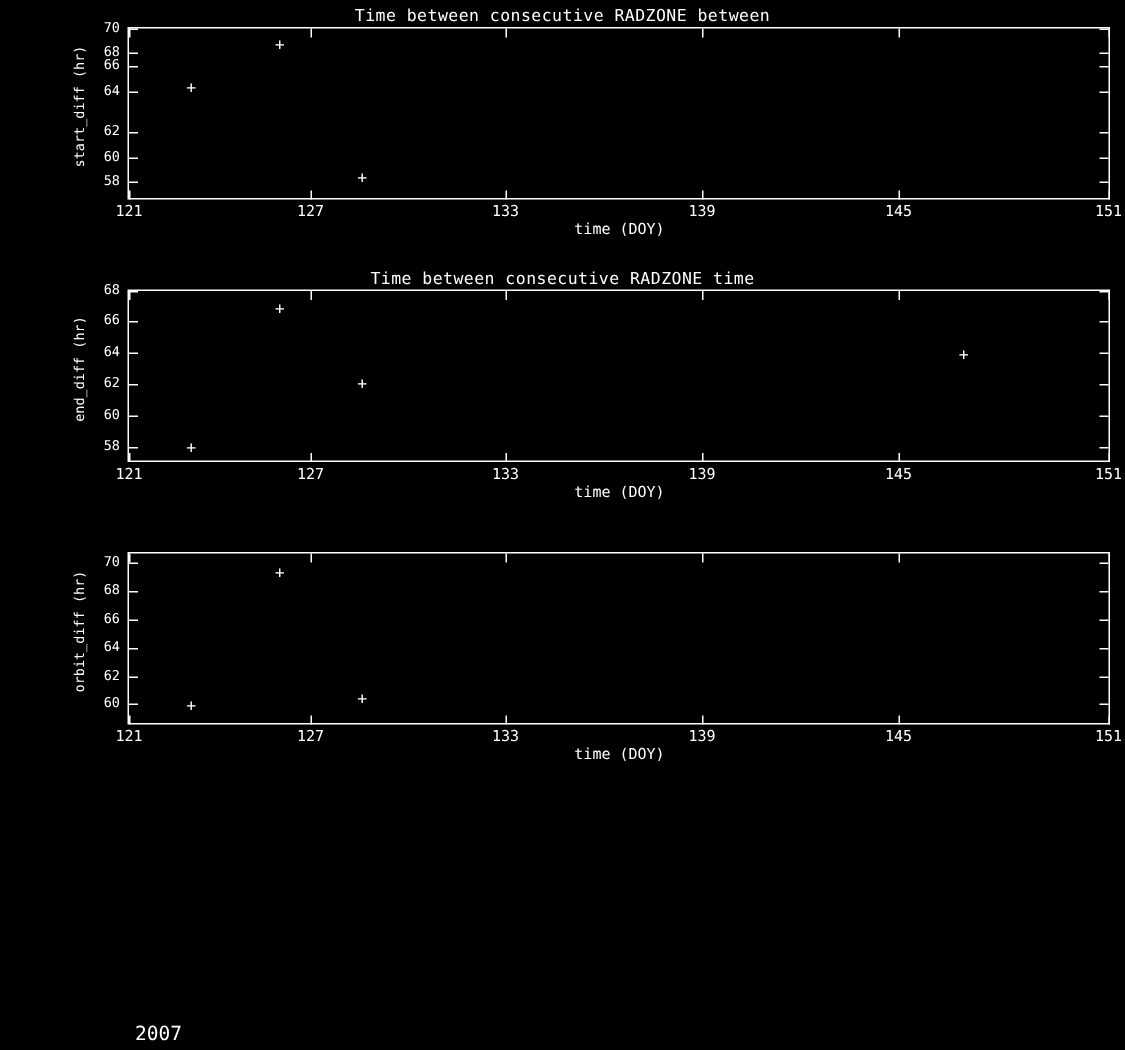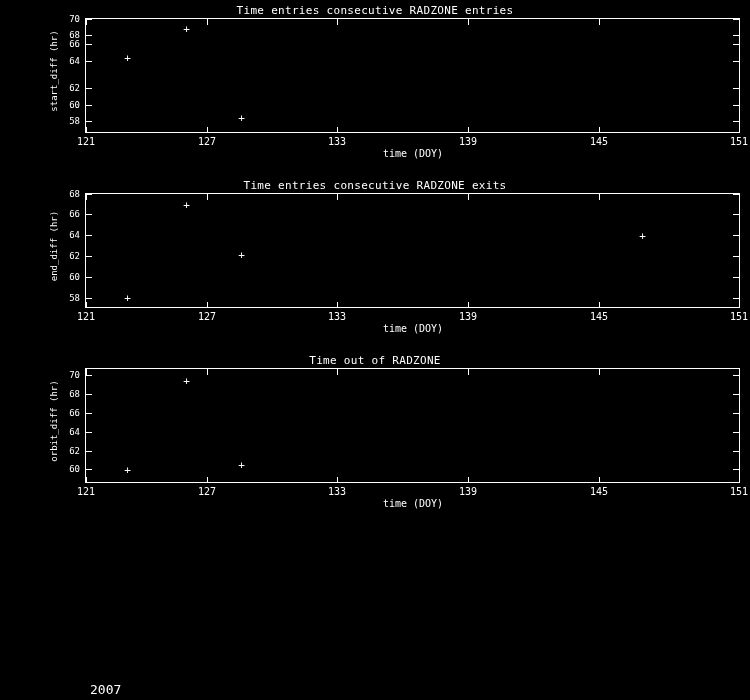--- a/index.html
+++ b/index.html
@@ -89,21 +89,21 @@
     color: #ffffff;
     white-space: nowrap;
   }
 </style>
 </head>
 <body>
 
 <div class="page">
 
   <div class="panel" style="top:0;height:170px;">
-    <div class="panel-title" style="top:4px;">Time entries consecutive RADZONE entries</div>
+    <div class="panel-title" style="top:4px;">Time between consecutive RADZONE between</div>
     <div class="plot-frame" style="left:85px;top:18px;width:655px;height:115px;"></div>
     <div class="ylabel" style="left:-6px;top:66px;width:120px;">start_diff (hr)</div>
     <div class="xlabel" style="left:285px;top:148px;width:256px;">time (DOY)</div>
 
     <div class="ytick-label" style="left:60px;top:116px;width:20px;">58</div>
     <div class="tick" style="left:86px;top:121px;width:6px;height:1px;"></div>
     <div class="tick" style="left:733px;top:121px;width:6px;height:1px;"></div>
 
     <div class="ytick-label" style="left:60px;top:100px;width:20px;">60</div>
     <div class="tick" style="left:86px;top:105px;width:6px;height:1px;"></div>
@@ -152,21 +152,21 @@
     <div class="xtick-label" style="left:723px;top:136px;width:32px;">151</div>
     <div class="tick" style="left:739px;top:127px;width:1px;height:6px;"></div>
     <div class="tick" style="left:739px;top:19px;width:1px;height:6px;"></div>
 
     <div class="marker" style="left:122px;top:53px;">+</div>
     <div class="marker" style="left:181px;top:24px;">+</div>
     <div class="marker" style="left:236px;top:113px;">+</div>
   </div>
 
   <div class="panel" style="top:175px;height:170px;">
-    <div class="panel-title" style="top:4px;">Time entries consecutive RADZONE exits</div>
+    <div class="panel-title" style="top:4px;">Time between consecutive RADZONE time</div>
     <div class="plot-frame" style="left:85px;top:18px;width:655px;height:115px;"></div>
     <div class="ylabel" style="left:-6px;top:66px;width:120px;">end_diff (hr)</div>
     <div class="xlabel" style="left:285px;top:148px;width:256px;">time (DOY)</div>
 
     <div class="ytick-label" style="left:60px;top:118px;width:20px;">58</div>
     <div class="tick" style="left:86px;top:123px;width:6px;height:1px;"></div>
     <div class="tick" style="left:733px;top:123px;width:6px;height:1px;"></div>
 
     <div class="ytick-label" style="left:60px;top:97px;width:20px;">60</div>
     <div class="tick" style="left:86px;top:102px;width:6px;height:1px;"></div>
@@ -212,21 +212,20 @@
     <div class="tick" style="left:739px;top:127px;width:1px;height:6px;"></div>
     <div class="tick" style="left:739px;top:19px;width:1px;height:6px;"></div>
 
     <div class="marker" style="left:122px;top:118px;">+</div>
     <div class="marker" style="left:181px;top:25px;">+</div>
     <div class="marker" style="left:236px;top:75px;">+</div>
     <div class="marker" style="left:637px;top:56px;">+</div>
   </div>
 
   <div class="panel" style="top:350px;height:170px;">
-    <div class="panel-title" style="top:4px;">Time out of RADZONE</div>
     <div class="plot-frame" style="left:85px;top:18px;width:655px;height:115px;"></div>
     <div class="ylabel" style="left:-6px;top:66px;width:120px;">orbit_diff (hr)</div>
     <div class="xlabel" style="left:285px;top:148px;width:256px;">time (DOY)</div>
 
     <div class="ytick-label" style="left:60px;top:114px;width:20px;">60</div>
     <div class="tick" style="left:86px;top:119px;width:6px;height:1px;"></div>
     <div class="tick" style="left:733px;top:119px;width:6px;height:1px;"></div>
 
     <div class="ytick-label" style="left:60px;top:96px;width:20px;">62</div>
     <div class="tick" style="left:86px;top:101px;width:6px;height:1px;"></div>

